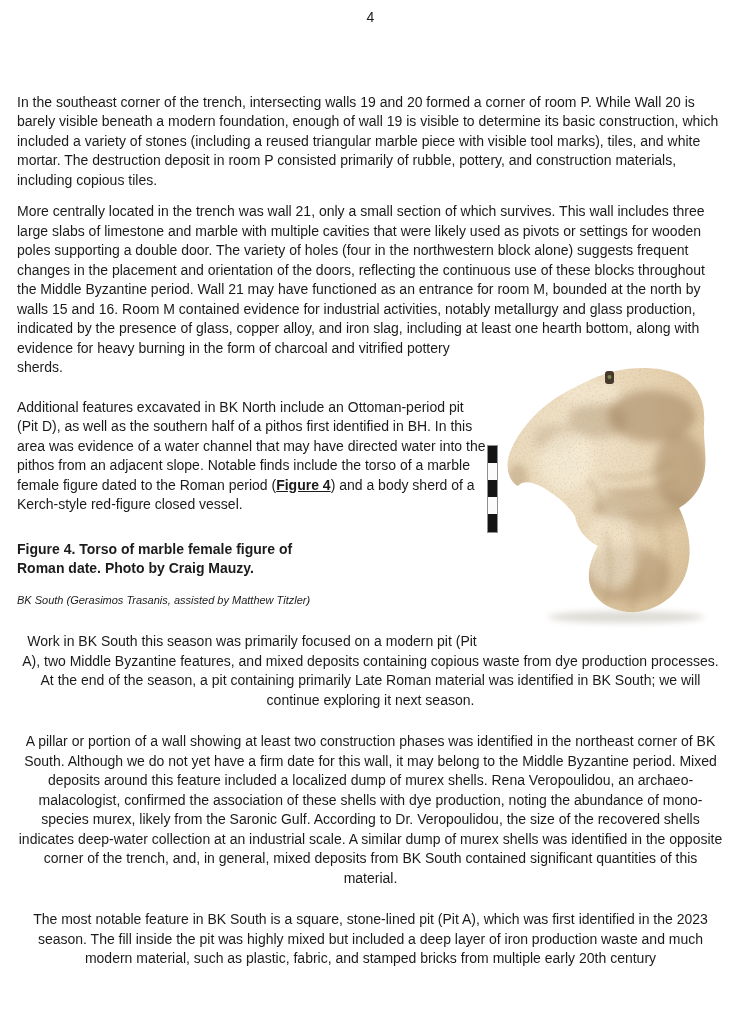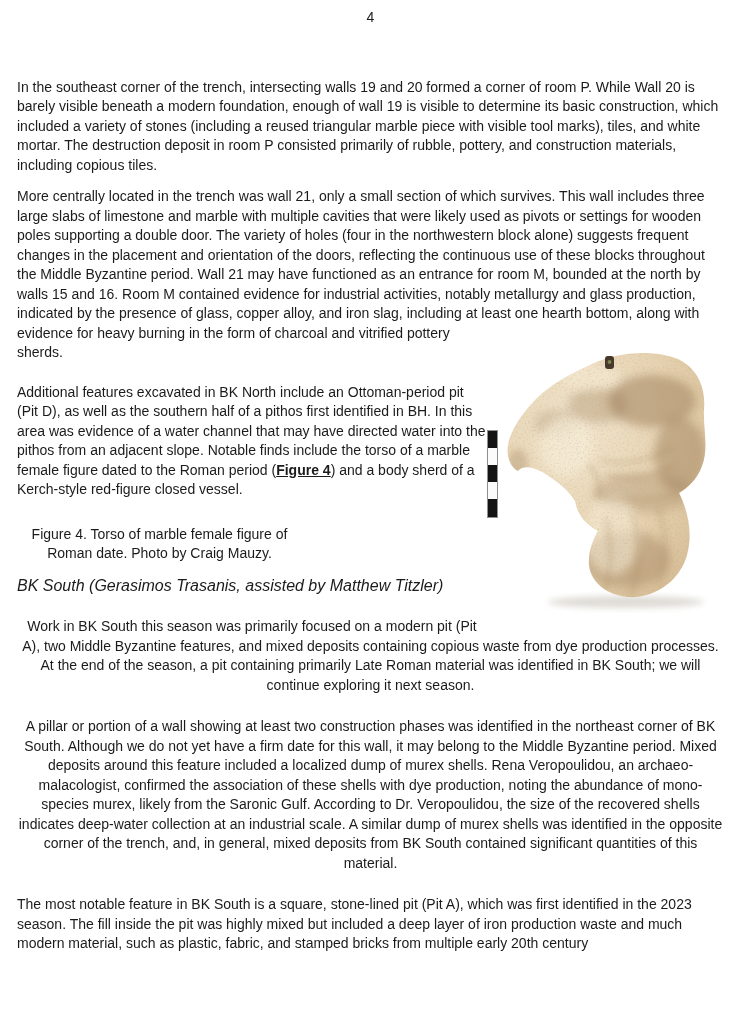--- a/index.html
+++ b/index.html
@@ -8,26 +8,26 @@
     width:741px; height:1024px;
     margin:0 auto;
     background:#ffffff;
     overflow:hidden;
     font-family:"Liberation Sans", sans-serif;
     font-size:14px;
     line-height:19.5px;
     color:#1b1b1b;
   }
   .page-number { text-align:center; padding-top:8px; }
-  .content { margin:0 17px; padding-top:50px; }
+  .content { margin:15px 17px; padding-top:50px; }
   .content p { margin:0 0 12px 0; }
   .content p.mb20 { margin-bottom:20px; }
   .content p.mb22 { margin-bottom:22px;text-align:center; }
   .content p.mb25 { margin-bottom:25px; }
-  .content p.mb0  { margin-bottom:0; }
+  .content p.mb0  { margin-bottom:0;text-align:center; }
 
   
   .float-spacer { float:right; width:0; height:265px; }
   .figure-float {
     float:right; clear:right;
     width:237px; height:282px;
     position:relative;
     margin:0;
   }
   .torso-svg { position:absolute; left:7px; top:0; width:230px; height:270px; }
@@ -40,26 +40,27 @@
     display:flex; flex-direction:column;
     background:#fbfbfb;
   }
   .scale-bar .seg { flex:1 1 auto; }
   .scale-bar .seg.black { background:#141414; }
   .scale-bar .seg.white { background:#fbfbfb; }
 
   .caption {
     width:285px;
     margin:0 0 22px 178px;
-    text-align:center;
+    text-align:left;
+    font-weight:bold;
   }
   .section-heading {
     font-style:italic;
     font-weight:normal;
-    font-size:16px;
+    font-size:11px;
     line-height:19.5px;
     margin:0 0 22px 0;
   }
   strong { font-weight:bold;text-decoration:underline; }
 </style>
 </head>
 <body>
 
 <div class="page">
 

